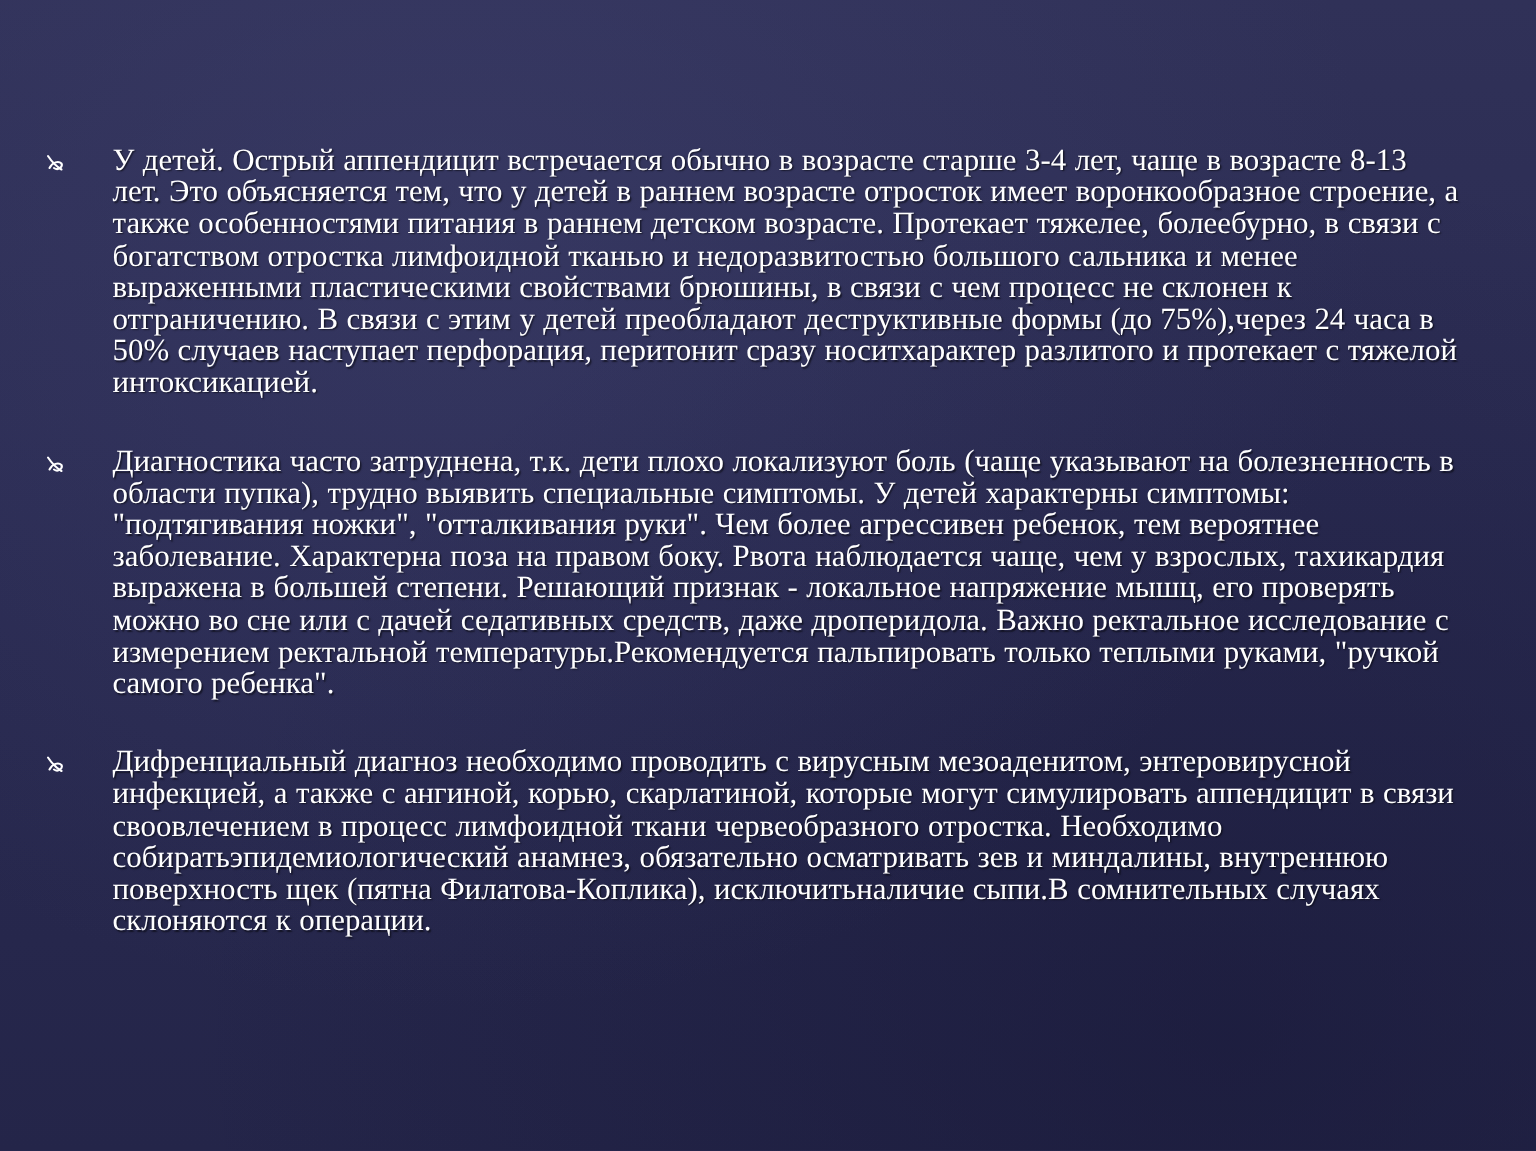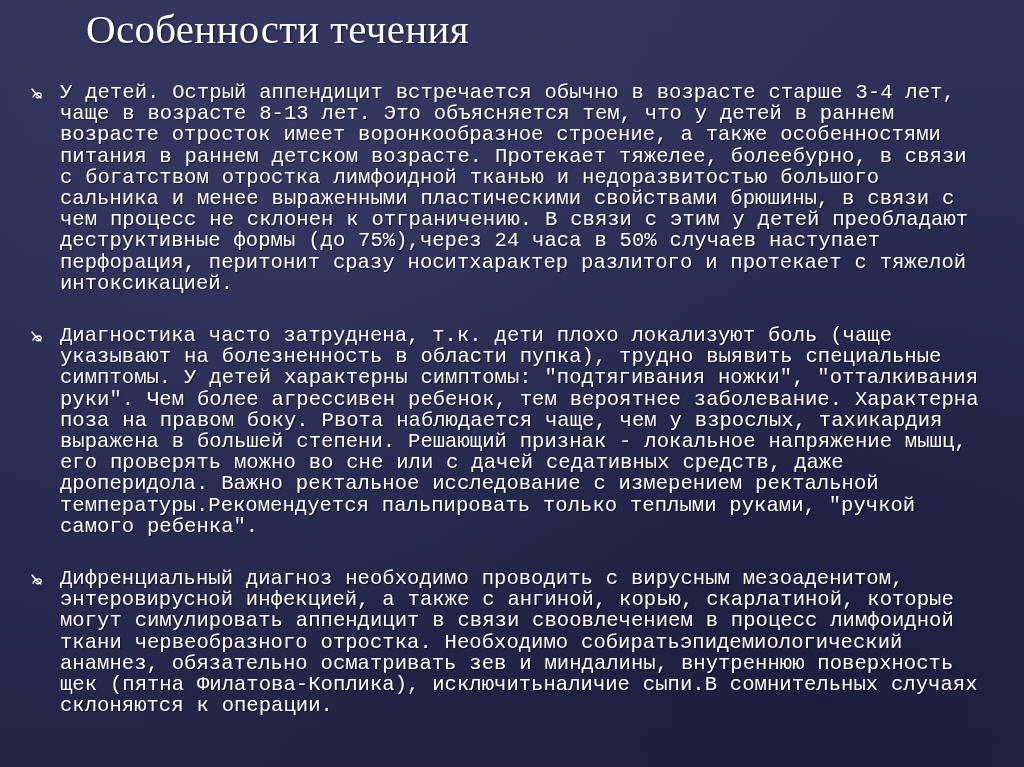--- a/index.html
+++ b/index.html
@@ -56,35 +56,34 @@
       left: 0;
       top: 4px;
       width: 16px;
       height: 16px;
       color: #ffffff;
     }
     .bullet-icon svg {
       display: block;
     }
     .bullet-text {
-      font-family: Liberation Mono, monospace;
+      font-family: Liberation Serif, serif;
       font-size: 20.6px;
       line-height: 21.2px;
       color: #ffffff;
       text-shadow: 1px 1px 1px rgba(0,0,0,0.55);
-      margin: 0;
+      margin: 15px;
       white-space: normal;
       word-spacing: 0.5px;
     }
   </style>
 </head>
 <body>
 
 <div class="slide">
-  <h1 class="title">Особенности течения</h1>
 
   <ul class="bullets">
     <li class="bullet-item">
       <span class="bullet-icon">
         <svg width="16" height="16" viewBox="0 0 16 16" fill="none" stroke="#ffffff" stroke-width="1.4" stroke-linecap="round">
           <path d="M3 3 C5 6, 7 9, 12 12"></path>
           <path d="M4 11 C6 7, 10 6, 12 8 C13 10, 10 13, 7 11"></path>
         </svg>
       </span>
       <p class="bullet-text"> У детей. Острый аппендицит встречается обычно в возрасте старше 3-4 лет, чаще в возрасте 8-13 лет. Это объясняется тем, что у детей в раннем возрасте отросток имеет воронкообразное строение, а также особенностями питания в раннем детском возрасте. Протекает тяжелее, болеебурно, в связи с богатством отростка лимфоидной тканью и недоразвитостью большого сальника и менее выраженными пластическими свойствами брюшины, в связи с чем процесс не склонен к отграничению. В связи с этим у детей преобладают деструктивные формы (до 75%),через 24 часа в 50% случаев наступает перфорация, перитонит сразу носитхарактер разлитого и протекает с тяжелой интоксикацией.</p>

